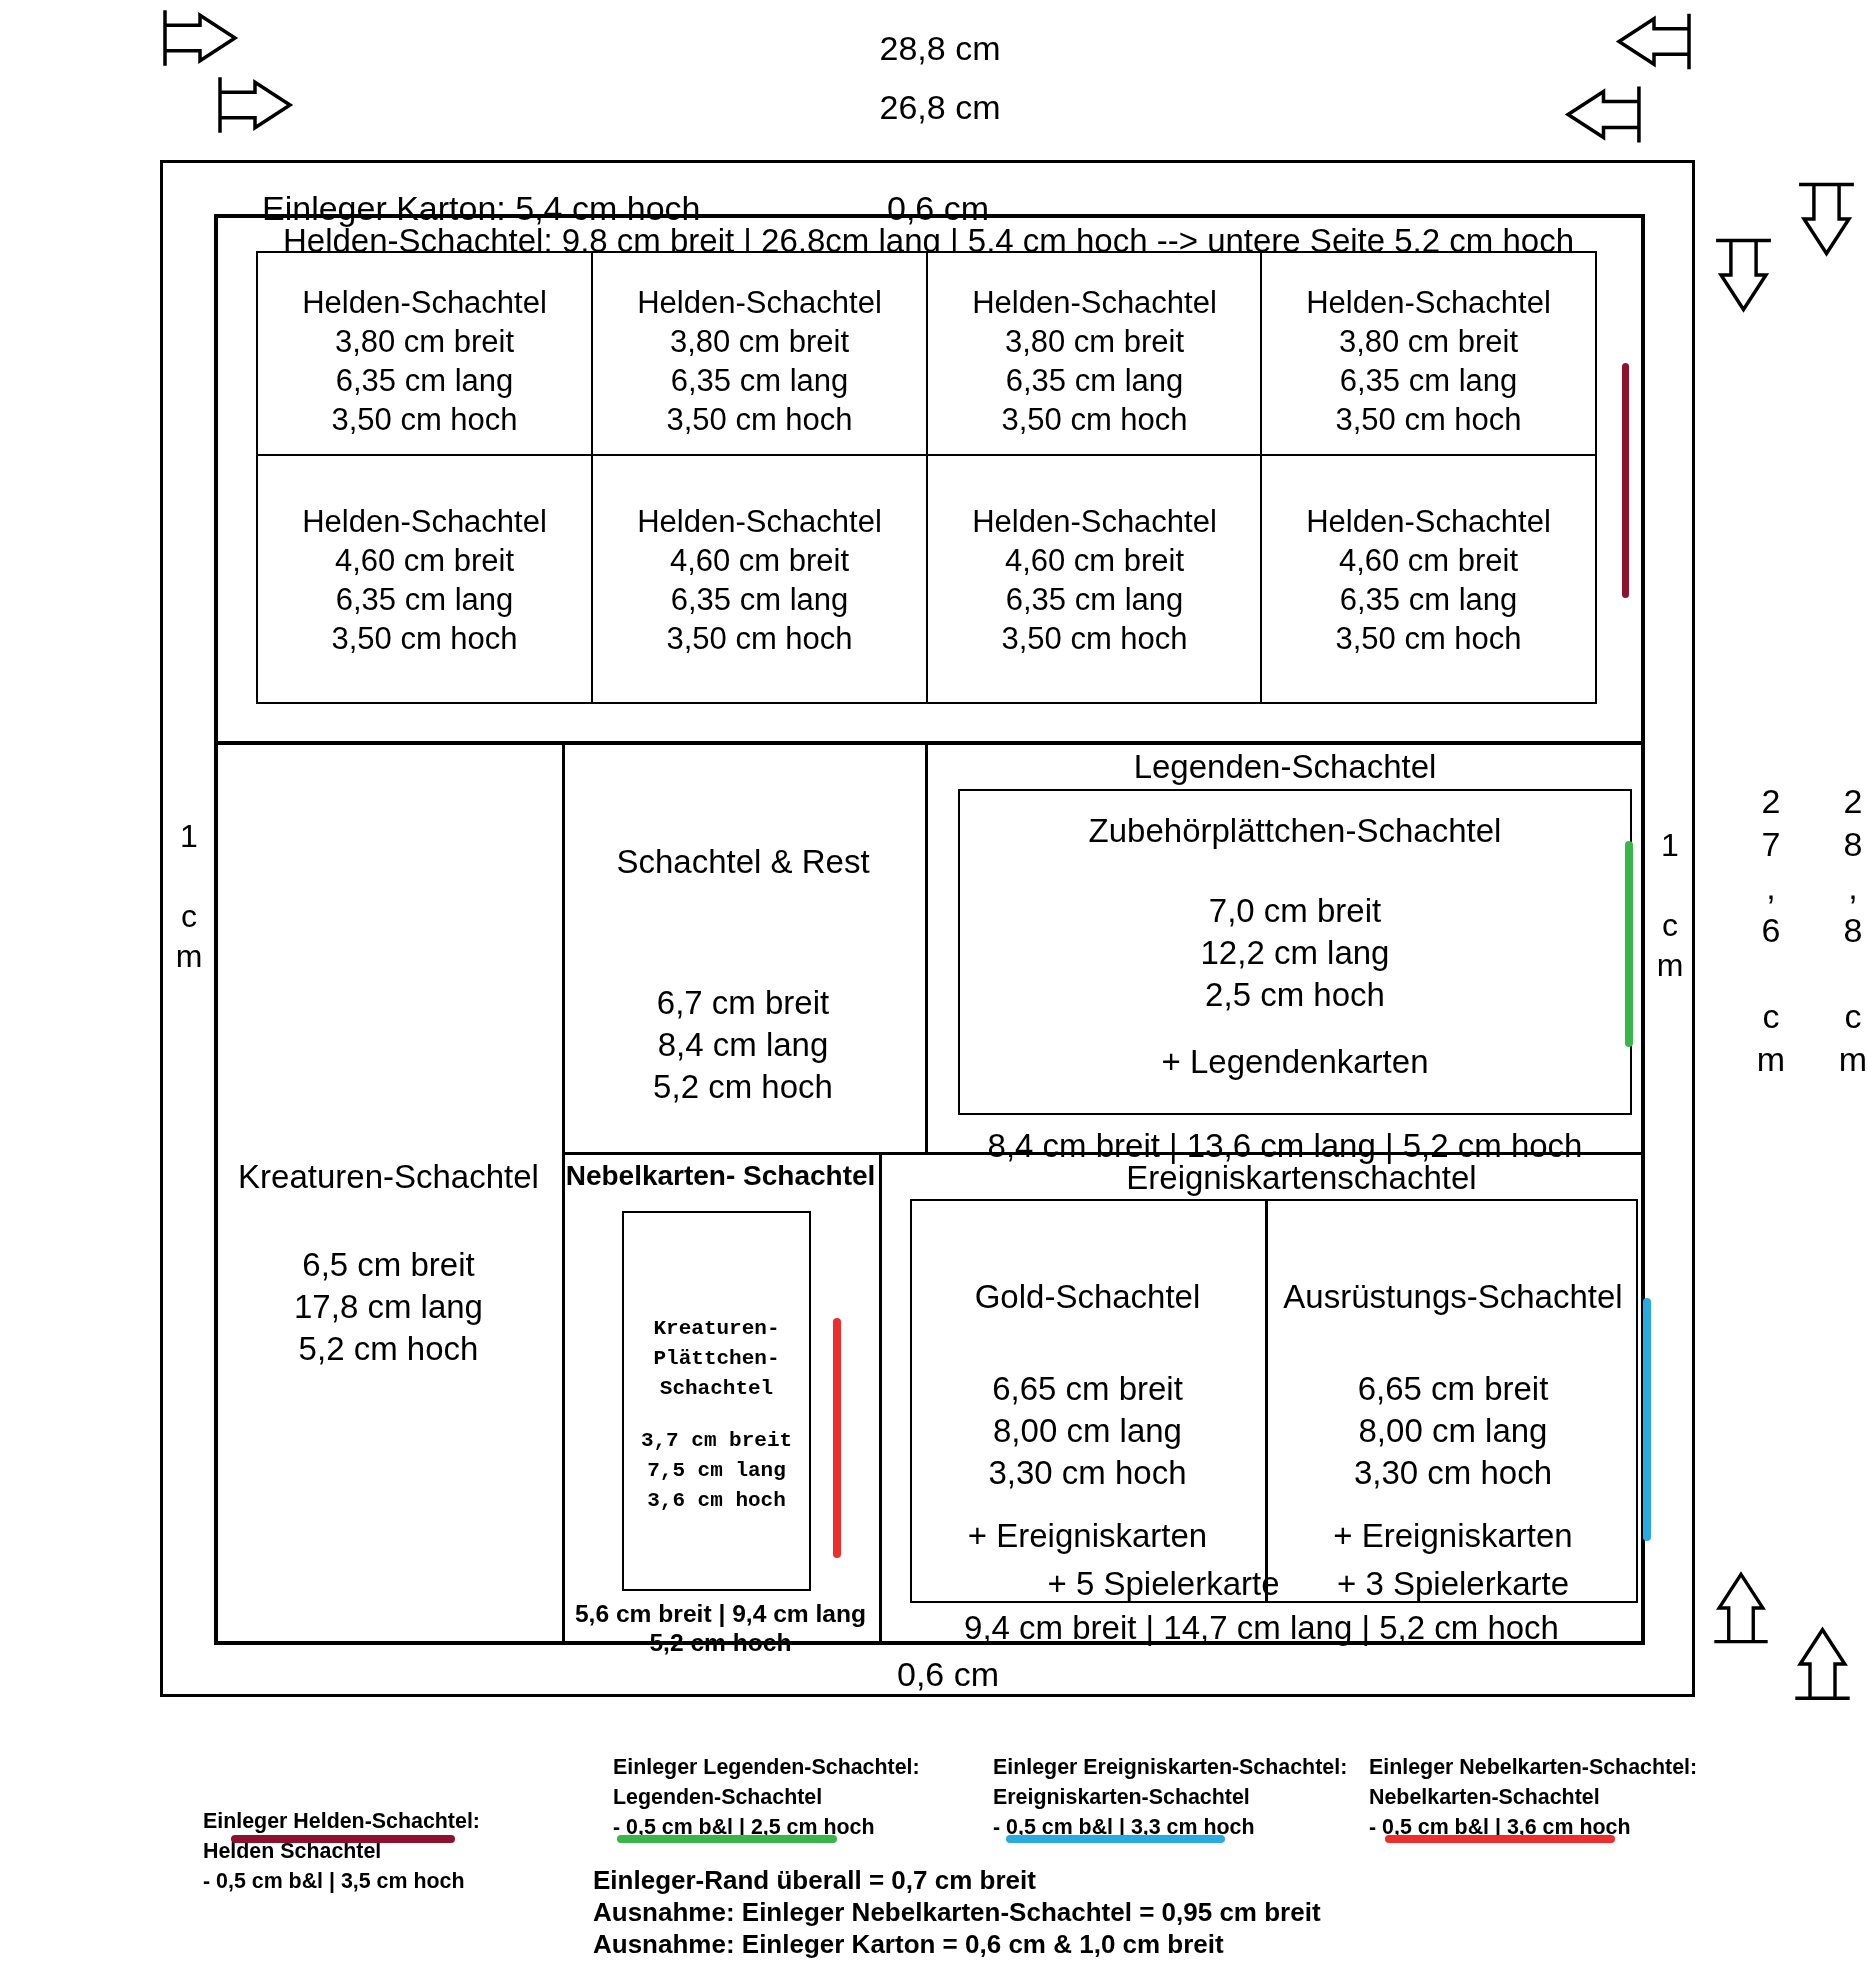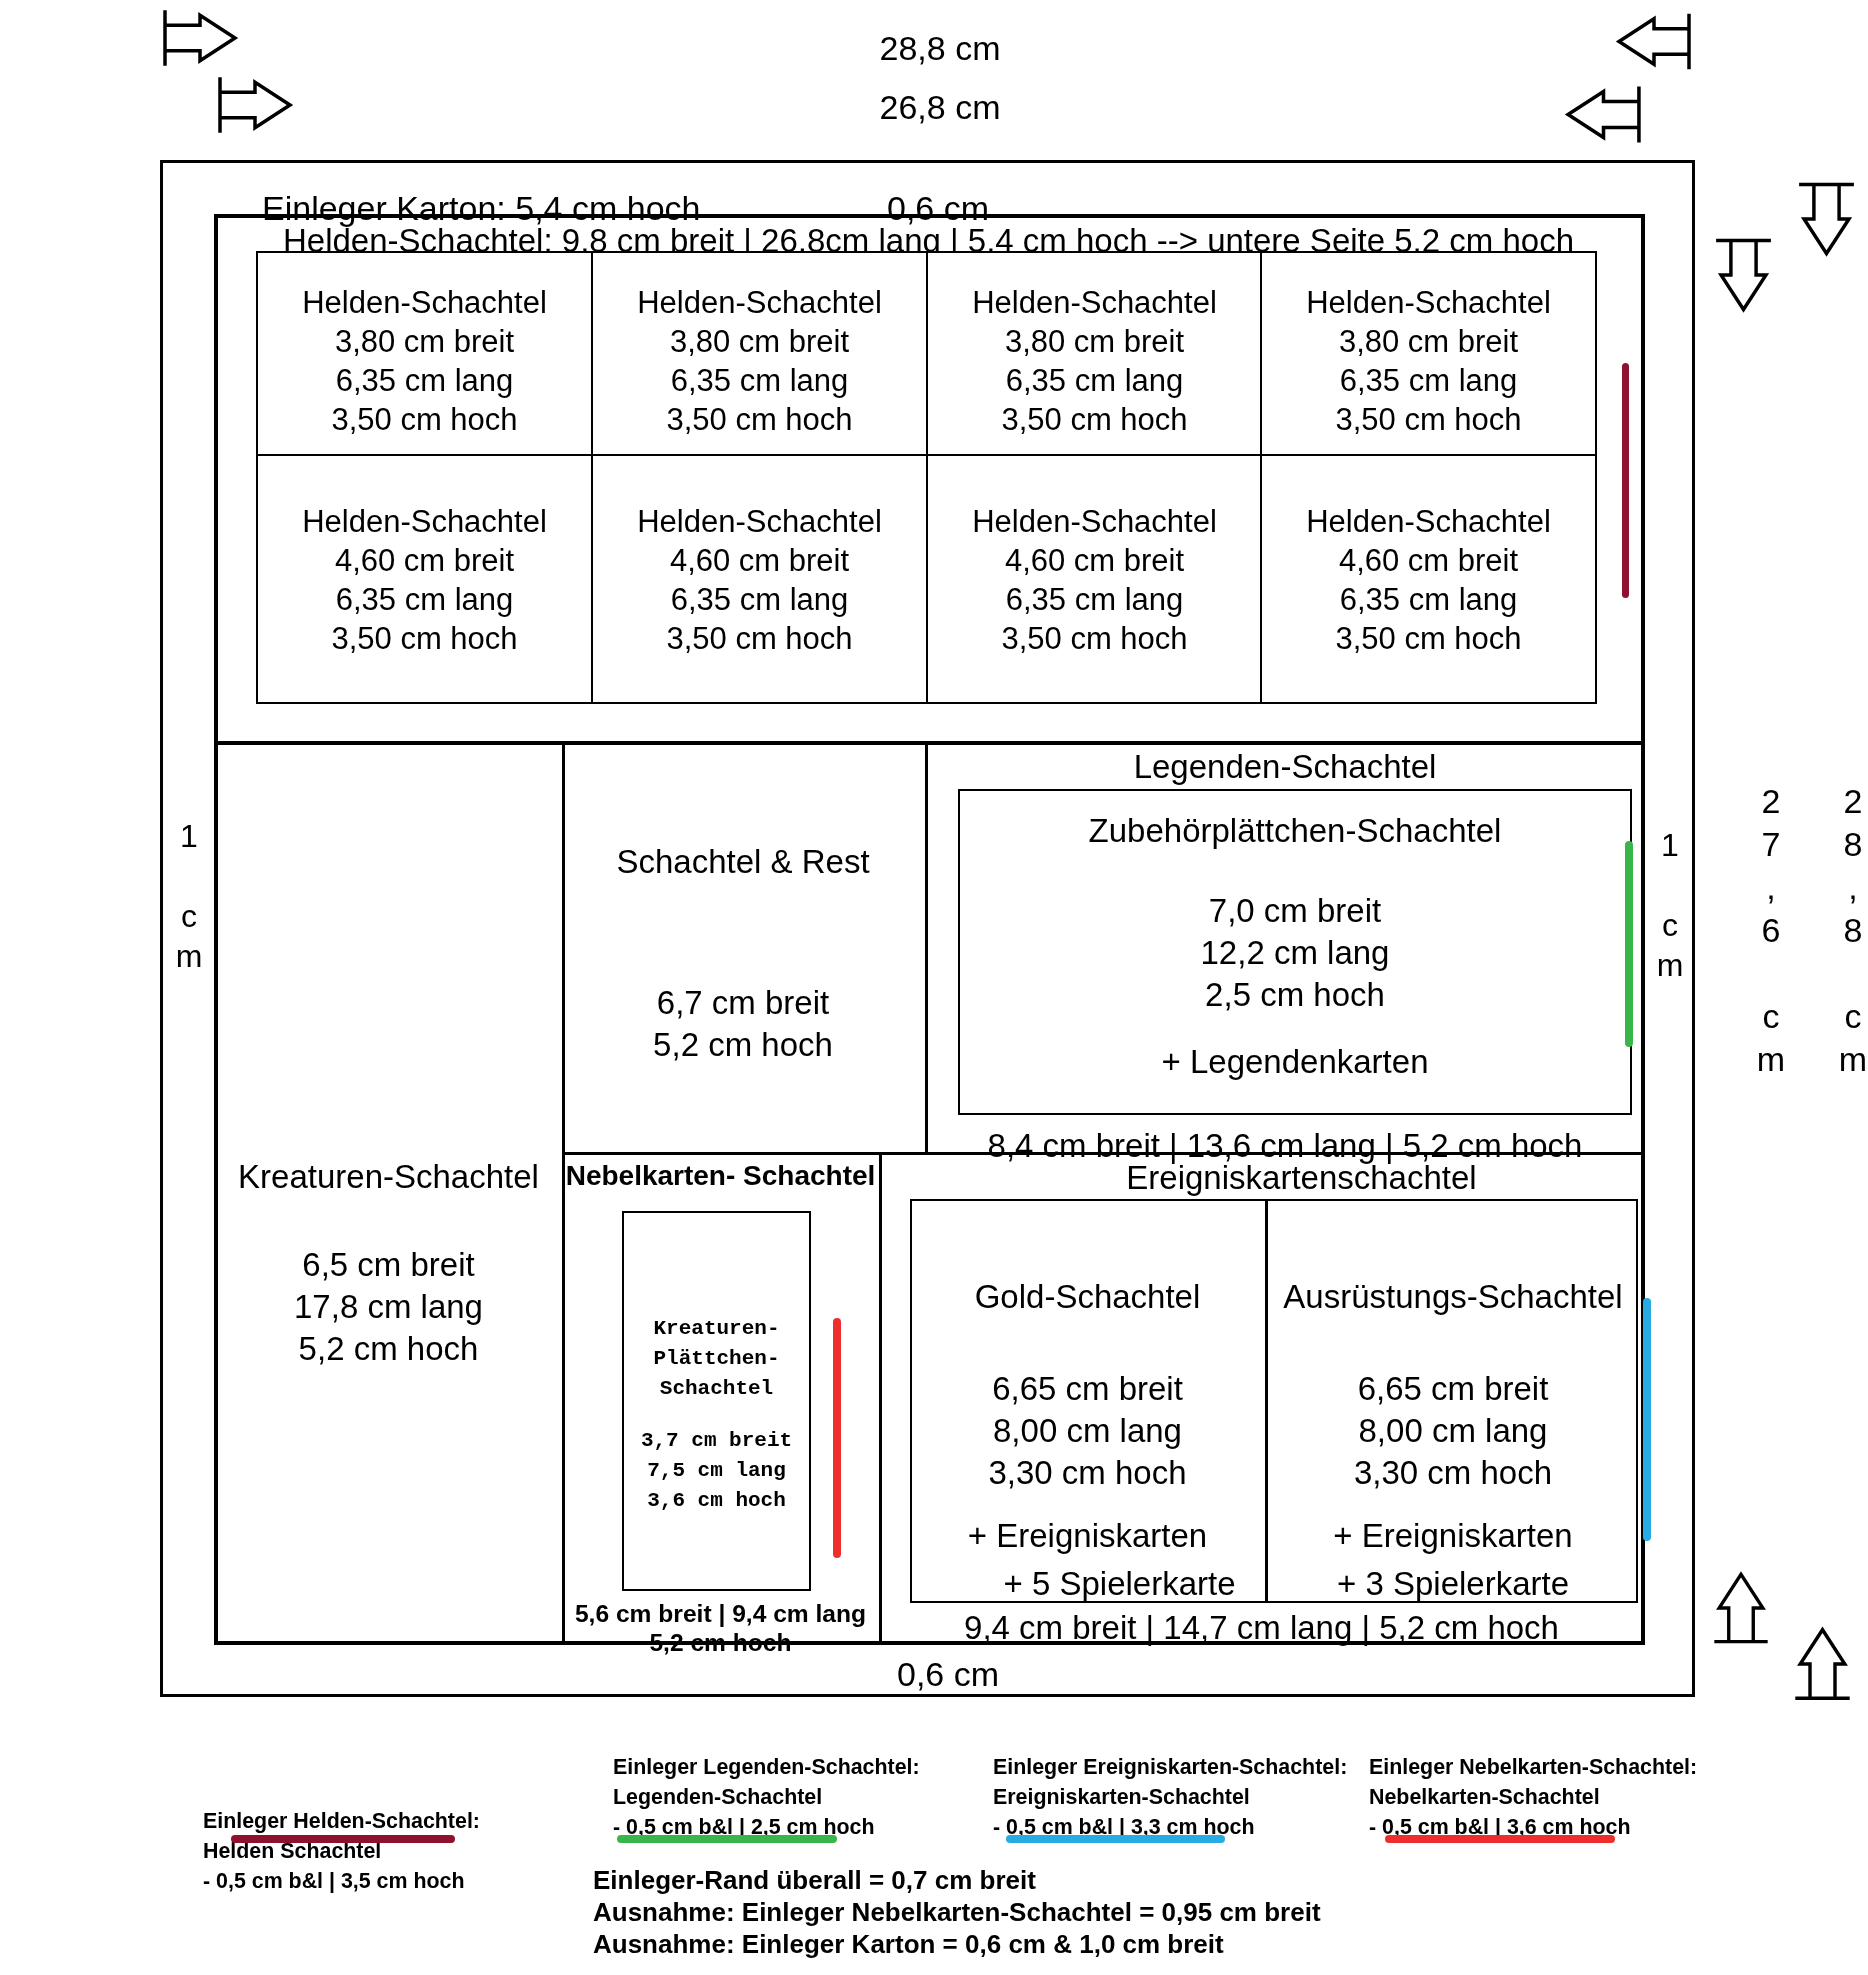--- a/index.html
+++ b/index.html
@@ -176,20 +176,21 @@
     <div>6,5 cm breit</div>
     <div>17,8 cm lang</div>
     <div>5,2 cm hoch</div>
   </div>
 
   <div class="cellblock f62" style="left:562px;top:841px;width:362px;">
     <div>Schachtel &amp; Rest</div>
   </div>
   <div class="cellblock f62" style="left:562px;top:982px;width:362px;">
     <div>6,7 cm breit</div>
+    <div>8,4 cm lang</div>
     <div>5,2 cm hoch</div>
   </div>
 
   <div class="cellblock f62" style="left:925px;top:746px;width:720px;">
     <div>Legenden-Schachtel</div>
   </div>
   <div class="box" style="left:958px;top:789px;width:674px;height:326px;"></div>
   <div class="cellblock f62" style="left:958px;top:810px;width:674px;">
     <div>Zubehörplättchen-Schachtel</div>
   </div>
@@ -234,21 +235,21 @@
     <div>Gold-Schachtel</div>
   </div>
   <div class="cellblock f62" style="left:910px;top:1368px;width:355px;">
     <div>6,65 cm breit</div>
     <div>8,00 cm lang</div>
     <div>3,30 cm hoch</div>
   </div>
   <div class="cellblock f62" style="left:910px;top:1515px;width:355px;">
     <div>+ Ereigniskarten</div>
   </div>
-  <div class="cellblock f62" style="left:910px;top:1563px;width:419px;">
+  <div class="cellblock f62" style="left:910px;top:1563px;width:419px;padding-left:44px;">
     <div>+ 5 Spielerkarte</div>
   </div>
 
   <div class="cellblock f62" style="left:1268px;top:1276px;width:370px;">
     <div>Ausrüstungs-Schachtel</div>
   </div>
   <div class="cellblock f62" style="left:1268px;top:1368px;width:370px;">
     <div>6,65 cm breit</div>
     <div>8,00 cm lang</div>
     <div>3,30 cm hoch</div>

